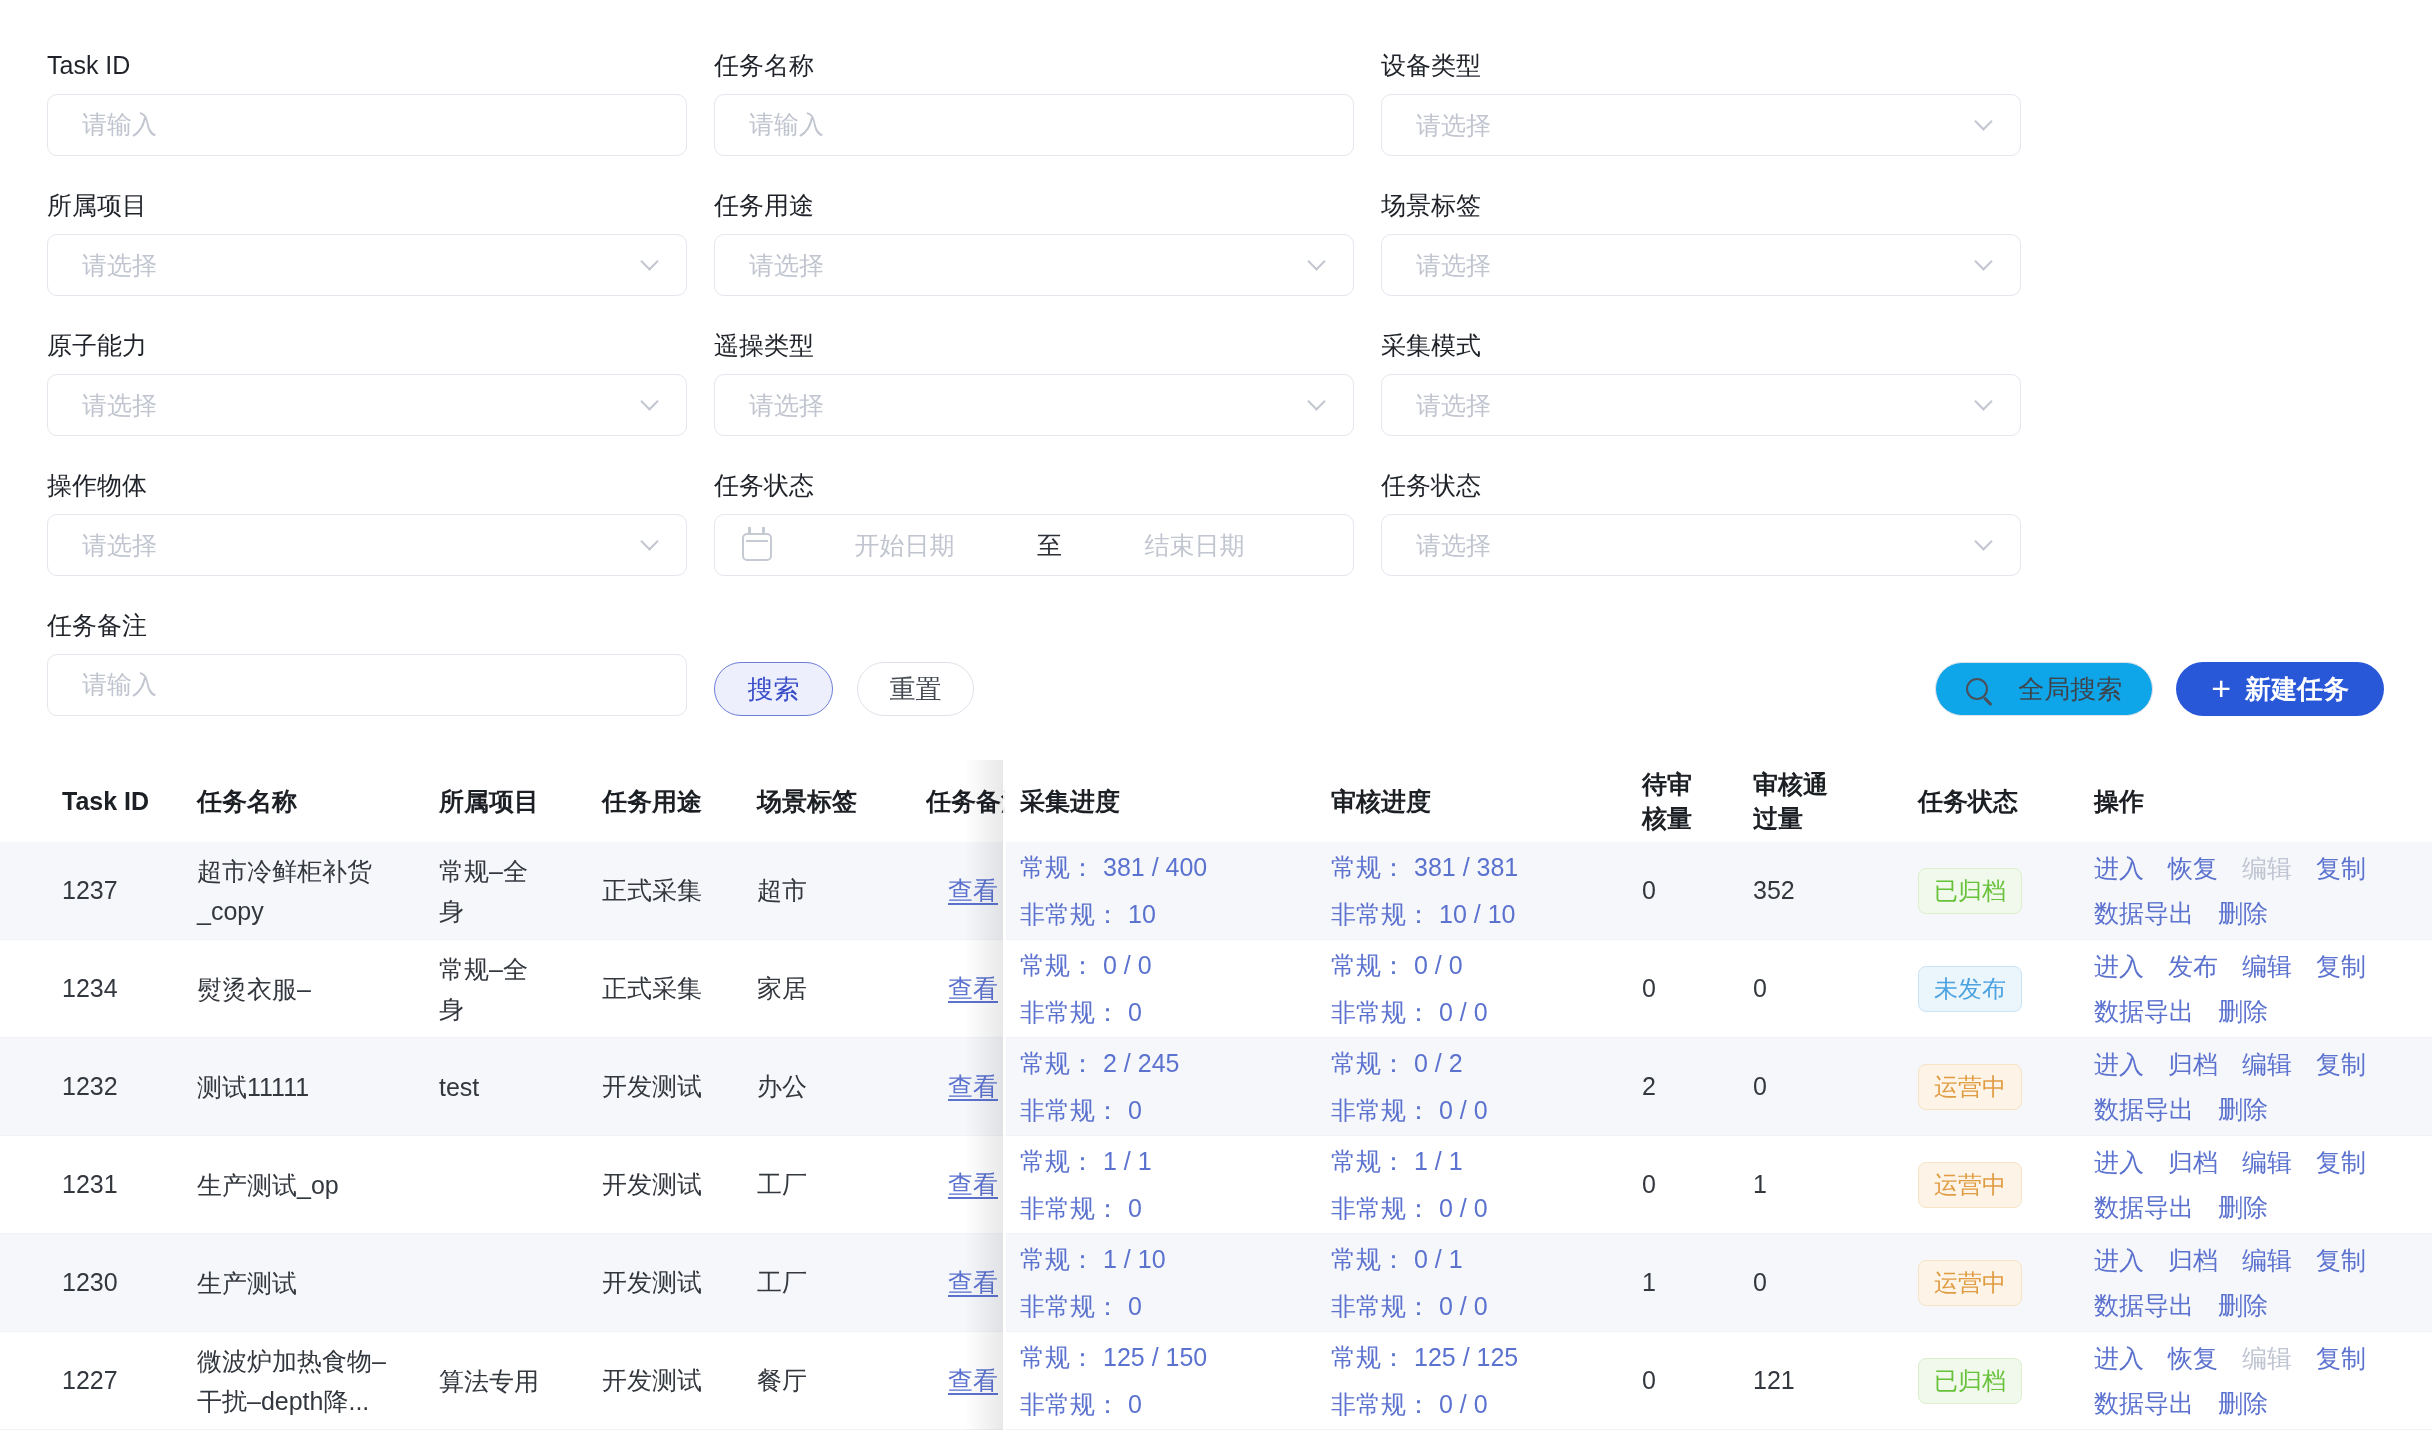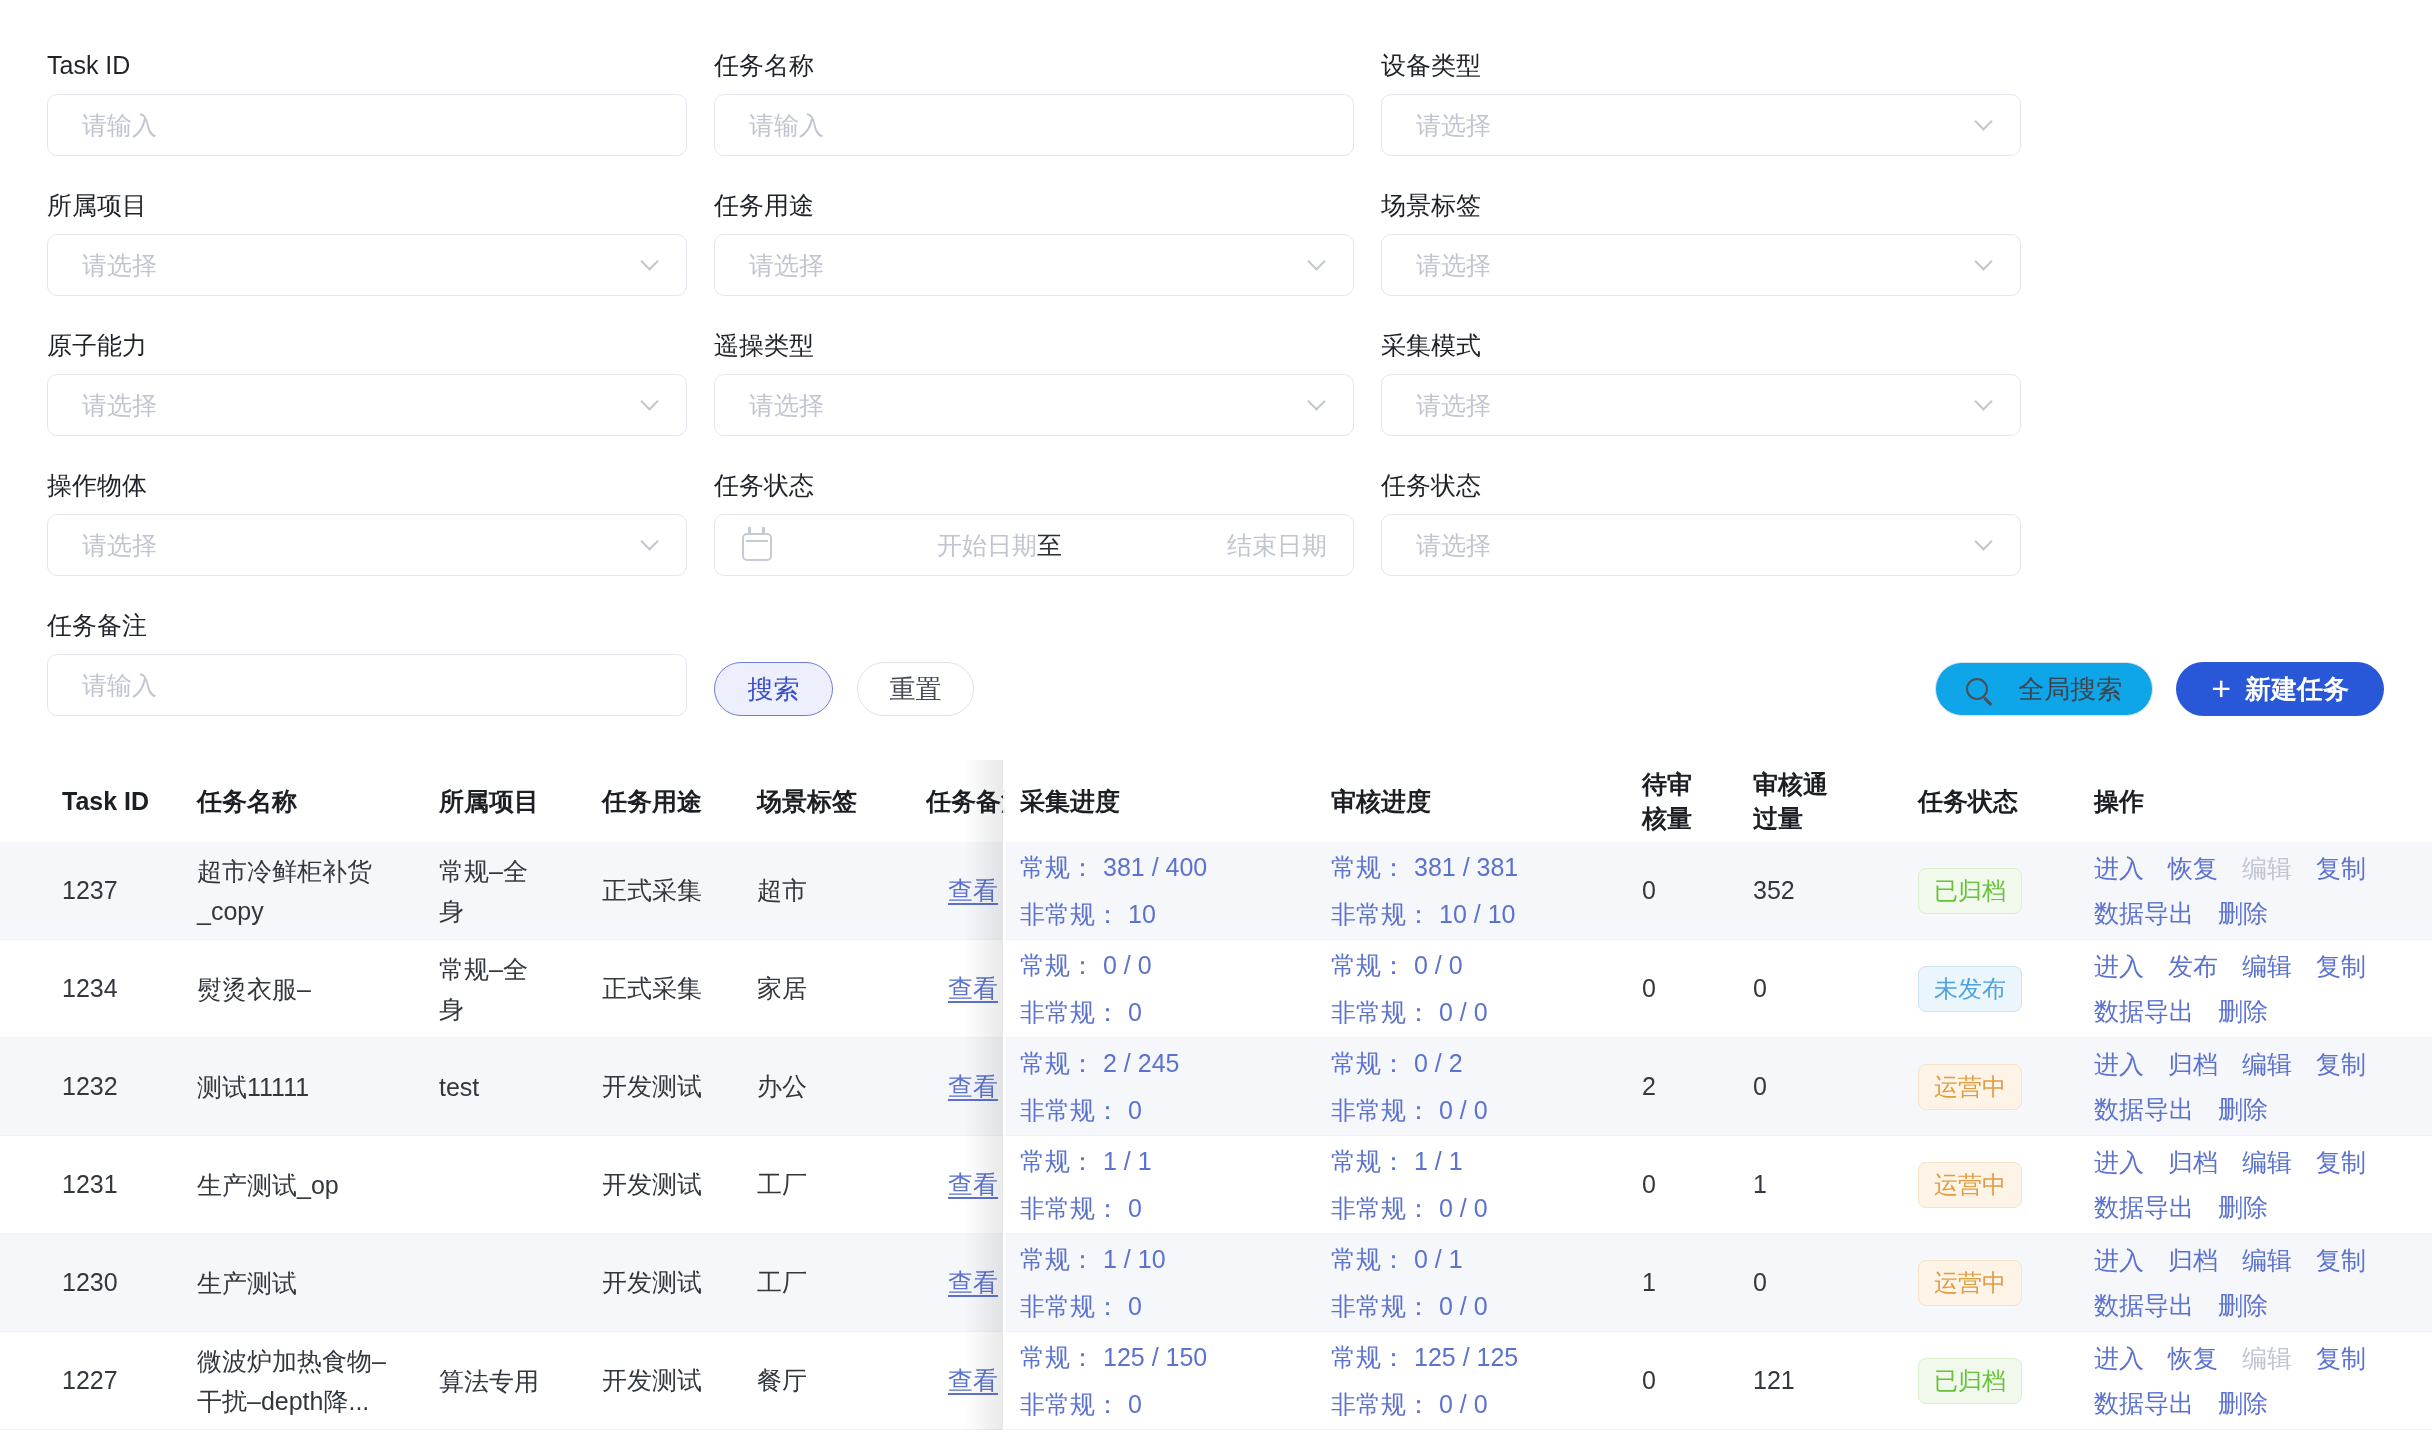--- a/index.html
+++ b/index.html
@@ -5,28 +5,28 @@
   *{margin:0;padding:0;box-sizing:border-box}
   html,body{width:2432px;height:1436px;overflow:hidden}
   body{background:#ffffff;font-family:"Liberation Sans","DejaVu Sans",sans-serif;color:#33373e;position:relative}
 
   
   .filter-section{padding:50px 48px 0 47px}
   .fgrid{display:grid;grid-template-columns:640px 640px 640px;column-gap:27px;row-gap:34px}
   .flabel{font-size:25px;color:#1f2329;line-height:30px;margin-bottom:14px}
   .control{height:62px;border:1.5px solid #e4e6ed;border-radius:10px;display:flex;align-items:center;background:#fff}
   .control.input{padding:0}
-  .control.input input{border:none;outline:none;flex:1;height:100%;font-size:25px;padding-left:34px;background:transparent;color:#33373e;font-family:Liberation Sans, sans-serif;border-radius:10px}
+  .control.input input{border:none;outline:none;flex:1;height:100%;font-size:25px;padding-left:34px;background:transparent;color:#33373e;font-family:Liberation Serif, serif;border-radius:10px}
   input::placeholder{color:#c1c5cf}
   .control.select{padding:0 30px 0 34px;cursor:pointer}
   .ph{font-size:25px;color:#c1c5cf}
   .select .ph{flex:1}
   .chev{width:13px;height:13px;border-right:2px solid #c2c6cf;border-bottom:2px solid #c2c6cf;transform:rotate(45deg);margin-top:-7px;flex-shrink:0}
   .control.range{padding:0 26px 0 27px;cursor:pointer}
-  .range .ph{flex:1;text-align:right}
+  .range .ph{flex:1;text-align:center}
   .sep{font-size:25px;color:#2b2f36}
   .cal{position:relative;width:30px;height:28px;border:2px solid #c6cad3;border-radius:5px;margin-top:3px;flex-shrink:0}
   .cal::before{content:"";position:absolute;top:-8px;left:4px;width:3px;height:8px;background:#c6cad3;box-shadow:14px 0 0 #c6cad3}
   .cal::after{content:"";position:absolute;top:5px;left:2px;right:2px;height:2px;background:#c6cad3}
 
   .bottom-row{display:flex;align-items:flex-end;margin-top:34px}
   #remark-slot{width:640px}
   .btn{height:54px;border-radius:31px;display:flex;align-items:center;justify-content:center;font-size:26px;cursor:pointer;white-space:nowrap}
   .btn-group{display:flex;gap:24px;margin-left:27px}
   .search-btn{width:119px;background:#edf0fc;border:1.5px solid #6e7ed8;color:#3a4dc9;font-weight:500}

